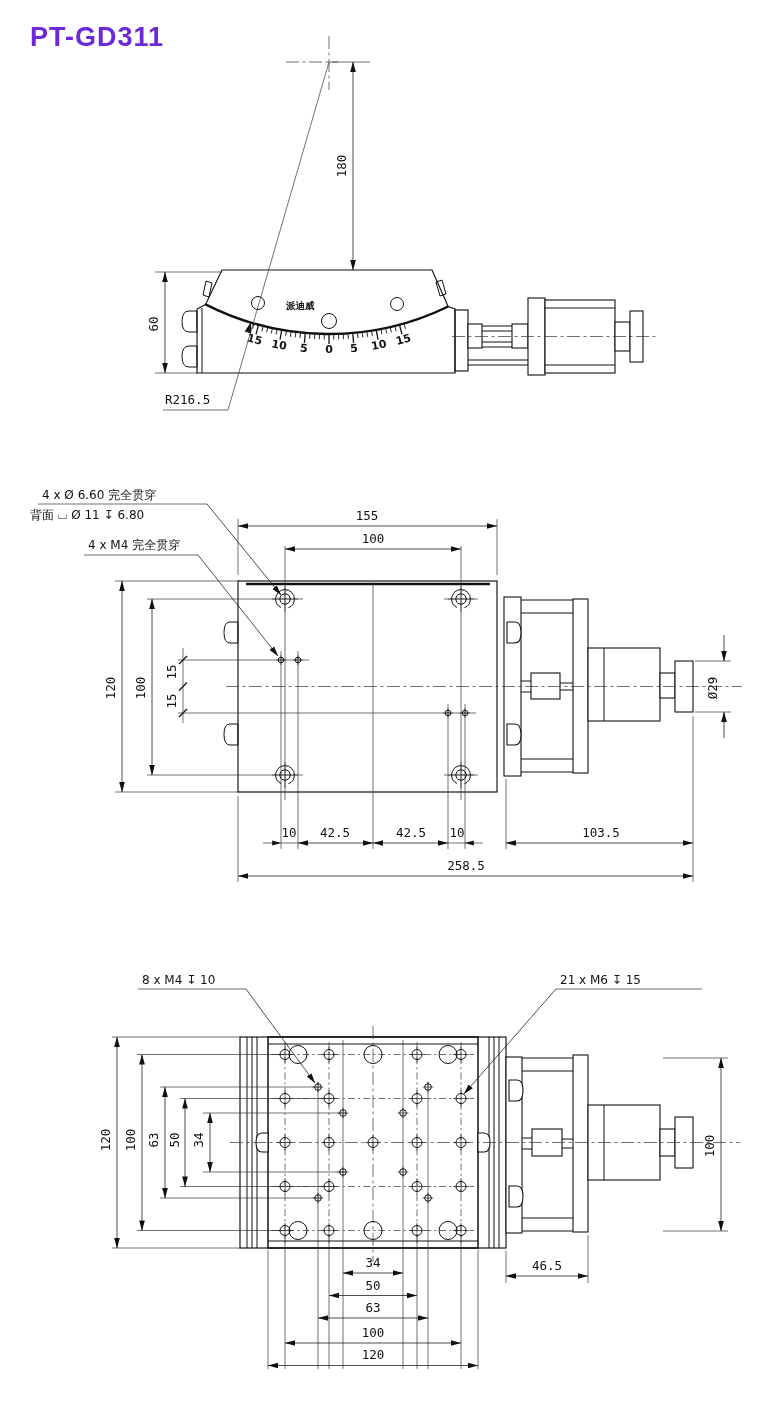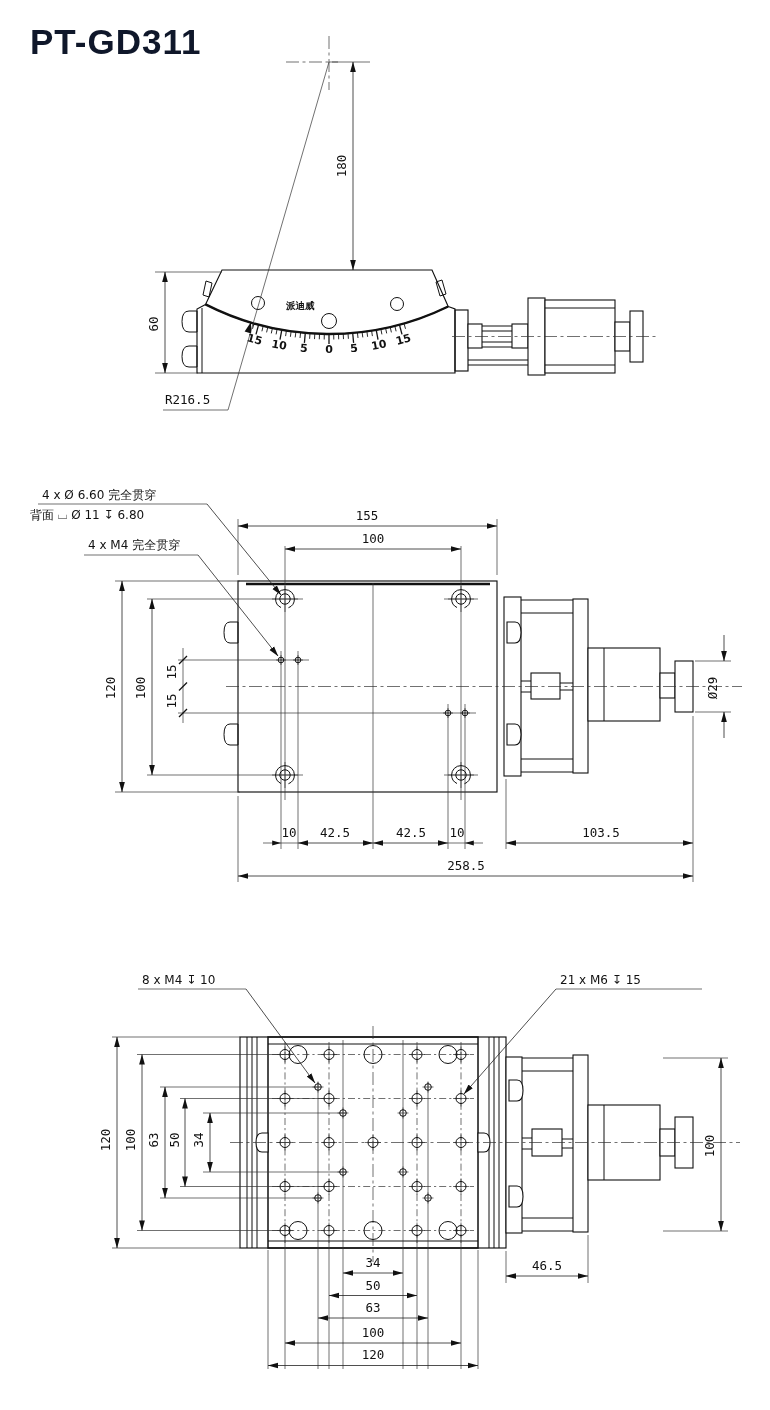--- a/index.html
+++ b/index.html
@@ -1,19 +1,19 @@
 <!DOCTYPE html>
 <html><head>
 <meta charset="utf-8">
 <style>
   html,body{margin:0;padding:0;background:#fff;}
   .page{position:relative;width:770px;height:1410px;background:#fff;overflow:hidden;
         font-family:"Liberation Sans",sans-serif;}
-  .title{position:absolute;left:30px;top:22px;font-size:35px;font-weight:bold;
-         letter-spacing:1px;color:#0f172a;font-family:"Liberation Sans",sans-serif;}
+  .title{position:absolute;left:30px;top:22px;font-size:27px;font-weight:bold;
+         letter-spacing:1px;color:#6d28d9;font-family:"Liberation Sans",sans-serif;}
   svg{position:absolute;left:0;top:0;}
   .ol{fill:none;stroke:#111;stroke-width:1.15;}
   .o1{fill:none;stroke:#111;stroke-width:1;}
   .o2{fill:none;stroke:#111;stroke-width:1.5;}
   .wf{fill:#fff;stroke:#111;stroke-width:1.1;}
   .th{fill:none;stroke:#111;stroke-width:2.4;}
   .tn{fill:none;stroke:#333;stroke-width:.7;}
   .cl{fill:none;stroke:#333;stroke-width:.7;stroke-dasharray:13 3.5 3 3.5;}
   .dl{fill:none;stroke:#333;stroke-width:.7;stroke-dasharray:7 3 2.2 3;}
   .dim{fill:none;stroke:#222;stroke-width:.8;marker-start:url(#ar);marker-end:url(#ar);}

